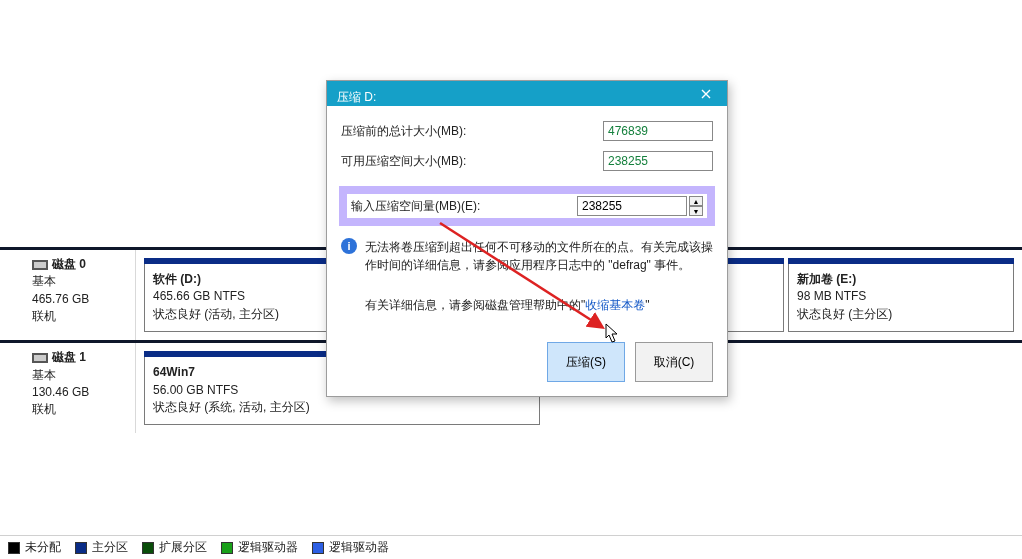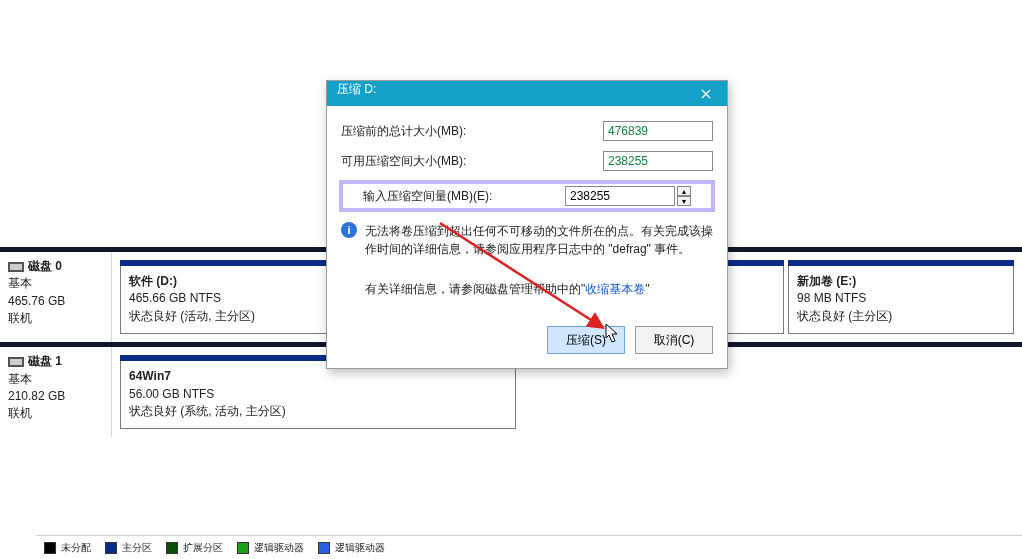--- a/index.html
+++ b/index.html
@@ -1,20 +1,20 @@
 <!DOCTYPE html>
 <html><head>
 <meta charset="utf-8">
 <style>
   * { box-sizing: border-box; margin: 0; padding: 0; }
   html, body { width: 1022px; height: 559px; font-family: "Microsoft YaHei", "Segoe UI", Arial, sans-serif; font-size: 12px; color: #222; background: #fff; overflow: hidden; }
 
   
   .disk-area { position: absolute; left: 0; top: 247px; width: 1022px; }
-  .disk-row { display: flex; align-items: stretch; border-top: 5px solid #0f172a; }
+  .disk-row { display: flex; align-items: stretch; border-top: 3px solid #0f172a; padding-left: 24px; }
   .disk-head {
     width: 112px; flex: 0 0 112px;
     border-right: 1px solid #d9d9d9;
     padding: 6px 8px 8px 8px;
     line-height: 1.45;
   }
   .disk-head .hline { display: flex; align-items: center; gap: 4px; font-weight: 700; }
   .disk-icon { width: 16px; height: 10px; background: #555; display: inline-block; position: relative; }
   .disk-icon::after { content: ""; position: absolute; left: 2px; right: 2px; top: 2px; bottom: 2px; background: #ccc; }
   .vols { flex: 1; padding: 6px 6px 6px 6px; display: flex; gap: 0; }
@@ -29,66 +29,66 @@
     border: 1px solid #7a7a7a; padding: 10px 8px 8px 8px; line-height: 1.45; min-height: 62px; margin-top: 2px;
     background: #fff;
   }
   .vol-title { font-weight: 700; }
   .vol-sub { color: #222; }
 
   
   .legend {
     position: absolute; left: 0; right: 0; bottom: 0; height: 24px;
     border-top: 1px solid #d0d0d0; display: flex; align-items: center; gap: 14px; padding: 0 8px;
-    background: #fff; font-size: 10px; margin-left: 36px;
+    background: #fff; font-size: 12px;
   }
   .lg { display: flex; align-items: center; gap: 5px; }
   .sw { width: 12px; height: 12px; border: 1px solid #333; }
   .sw.black { background: #000; }
   .sw.navy  { background: #0a2c86; }
   .sw.dgreen{ background: #0a4d0a; }
   .sw.green { background: #1aa01a; }
   .sw.blue  { background: #2d5fe3; }
 
   
   .dialog {
     position: absolute; left: 326px; top: 80px; width: 402px;
     background: #fff; border: 1px solid #9c9c9c; box-shadow: 2px 4px 10px rgba(0,0,0,.25);
     z-index: 10;
   }
   .titlebar {
-    height: 25px; background: #15a0c8; color: #fff; display: flex; align-items: flex-start;
+    height: 25px; background: #15a0c8; color: #fff; display: flex; align-items: flex-end;
     padding: 0 6px 0 10px; font-size: 12px;
   }
   .titlebar .spacer { flex: 1; }
   .closebtn { width: 30px; height: 25px; display: flex; align-items: center; justify-content: center; cursor: default; }
   .closebtn svg { width: 10px; height: 10px; }
   .dlg-body { padding: 12px 14px 14px 14px; }
   .form-row { display: flex; align-items: center; height: 26px; margin-bottom: 4px; }
   .form-row .lbl { flex: 1; }
   .form-row .field-wrap { display: flex; align-items: center; }
   .field {
     width: 110px; height: 20px; border: 1px solid #888; padding: 1px 4px; font: inherit; background: #fff;
   }
   .field[readonly] { color: #15803d; }
   .spin { display: flex; flex-direction: column; margin-left: 2px; }
   .spin button {
     width: 14px; height: 10px; border: 1px solid #888; background: #f2f2f2; font-size: 7px; line-height: 1; padding: 0;
   }
-  .highlight-row { border: 4px solid #c4b5fd; padding: 1px 20px; margin: 6px -2px; }
+  .highlight-row { border: 8px solid #c4b5fd; padding: 1px 4px; margin: 12px -2px; }
   .highlight-row .form-row { height: 22px; margin-bottom: 0; }
 
   .info-row { display: flex; gap: 8px; margin-top: 10px; }
   .info-icon { flex: 0 0 16px; width: 16px; height: 16px; border-radius: 50%; background: #2d72d9; color: #fff; font-weight: 700; display: flex; align-items: center; justify-content: center; font-size: 11px; }
   .info-text { flex: 1; line-height: 1.5; }
   .info-link { color: #1358c7; cursor: default; }
 
   .btn-row { display: flex; justify-content: flex-end; gap: 10px; margin-top: 28px; }
   .btn {
-    min-width: 78px; height: 28px; border: 1px solid #9a9a9a; background: #f2f2f2;
+    min-width: 78px; height: 40px; border: 1px solid #9a9a9a; background: #f2f2f2;
     font: inherit; padding: 0 10px;
   }
   .btn.focus { background: #cfe6fb; border-color: #6fa8e6; }
 
   
   .arrow { position: absolute; z-index: 20; pointer-events: none; }
 
   
   .cursor { position: absolute; z-index: 30; pointer-events: none; }
 </style>
@@ -125,21 +125,21 @@
     </div>
   </div>
 
   <div class="disk-row">
     <div class="disk-head">
       <div class="hline">
           <span class="disk-icon"></span>
           <span>磁盘 1</span>
         </div>
       <div>基本</div>
-      <div>210.82 GB</div>
+      <div>130.46 GB</div>
       <div>联机</div>
     </div>
     <div class="vols">
       <div class="vol-outer blue-top" style="flex: 0 0 400px;">
         <div class="vol">
           <div class="vol-title">64Win7</div>
           <div class="vol-sub">56.00 GB NTFS</div>
           <div class="vol-sub">状态良好 (系统, 活动, 主分区)</div>
         </div>
       </div>

